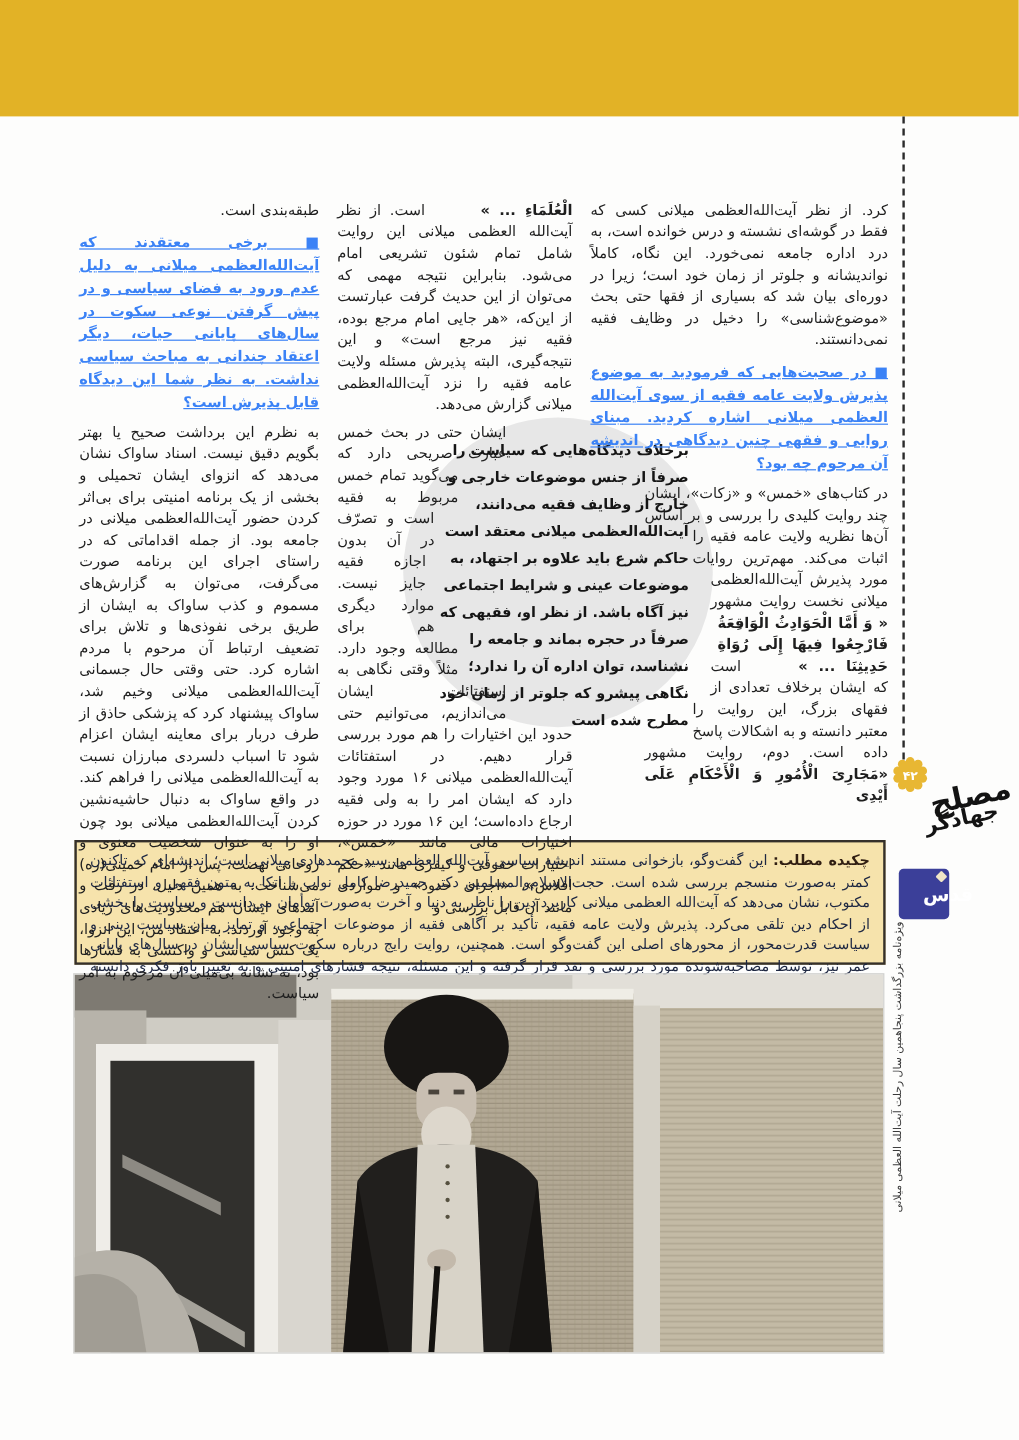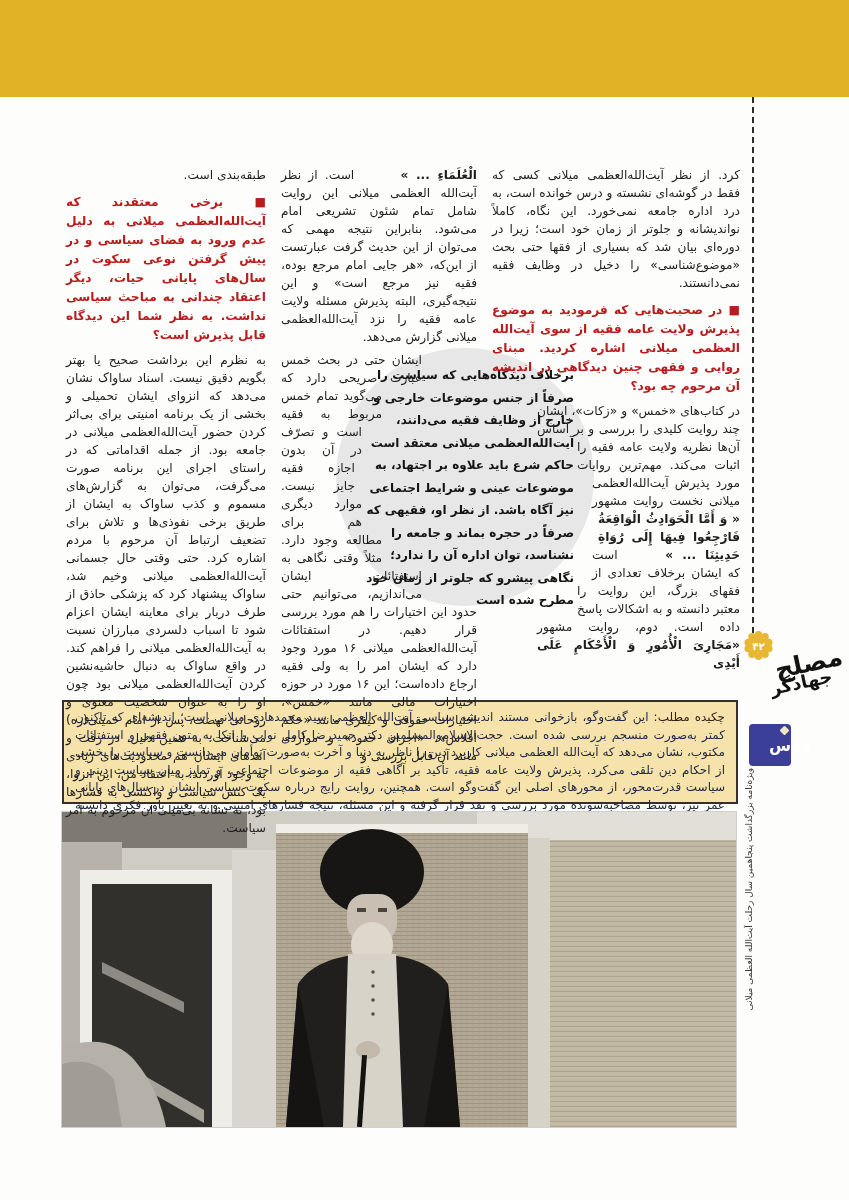--- a/index.html
+++ b/index.html
@@ -13,21 +13,21 @@
   
   .columns{
     position:absolute;top:166px;right:109px;width:676px;
     display:flex;gap:15px;direction:rtl;z-index:1;
   }
   .col{color:#1e1e1e;font-size:12.2px;line-height:18px;text-align:justify;}
   .col-1{width:248px;}
   .col-2{width:196px;}
   .col-3{width:200px;}
   .col p{margin:0 0 5px 0;}
-  .q{font-weight:bold;color:#b91c1c;margin:9px 0 6px 0 !important;line-height:19px;}
+  .q{font-weight:bold;color:#3b82f6;margin:9px 0 6px 0 !important;line-height:19px;text-decoration:underline;}
   .arabic-quote{font-weight:bold;margin-left:39px;}
   
   .sp{display:block;height:36px;}
   .spl{float:left;clear:left;}
   .spr{float:right;clear:right;}
   .s1{width:45px;}.s2{width:85px;}.s3{width:100px;}.s4{width:106px;}
   .s5{width:100px;}.s6{width:85px;}.s7{width:45px;}
   .t1{width:55px;}.t2{width:95px;}.t3{width:115px;}.t4{width:122px;}
   .t5{width:115px;}.t6{width:95px;}.t7{width:55px;}
   
@@ -39,21 +39,21 @@
   .pull-text{
     width:218px;font-size:12px;font-weight:bold;line-height:22.5px;
     text-align:right;color:#151515;direction:rtl;margin-top:2px;
   }
   
   .abstract-box{
     position:absolute;left:62px;top:700px;width:676px;height:104px;box-sizing:border-box;
     background:#f6e3ac;border:2px solid #35302a;padding:7px 11px;direction:rtl;
     font-size:12px;line-height:17.6px;color:#1d2742;text-align:justify;
   }
-  .abstract-label{font-weight:normal;color:#301e12;margin-top:40px;}
+  .abstract-label{font-weight:bold;color:#301e12;margin-top:40px;}
   
   .photo-frame{position:absolute;left:62px;top:812px;width:674px;height:315px;outline:1px solid #cfcfcc;}
   .photo-frame svg{display:block;width:674px;height:315px;}
   
   .page-badge{position:absolute;left:743px;top:630px;width:31px;height:31px;}
   .calligraphy{
     position:absolute;left:762px;top:652px;width:88px;height:92px;
     transform:rotate(-12deg);color:#131313;direction:rtl;line-height:1;
   }
   .calligraphy .cal1{display:block;font-size:25px;font-weight:bold;letter-spacing:-1px;}

